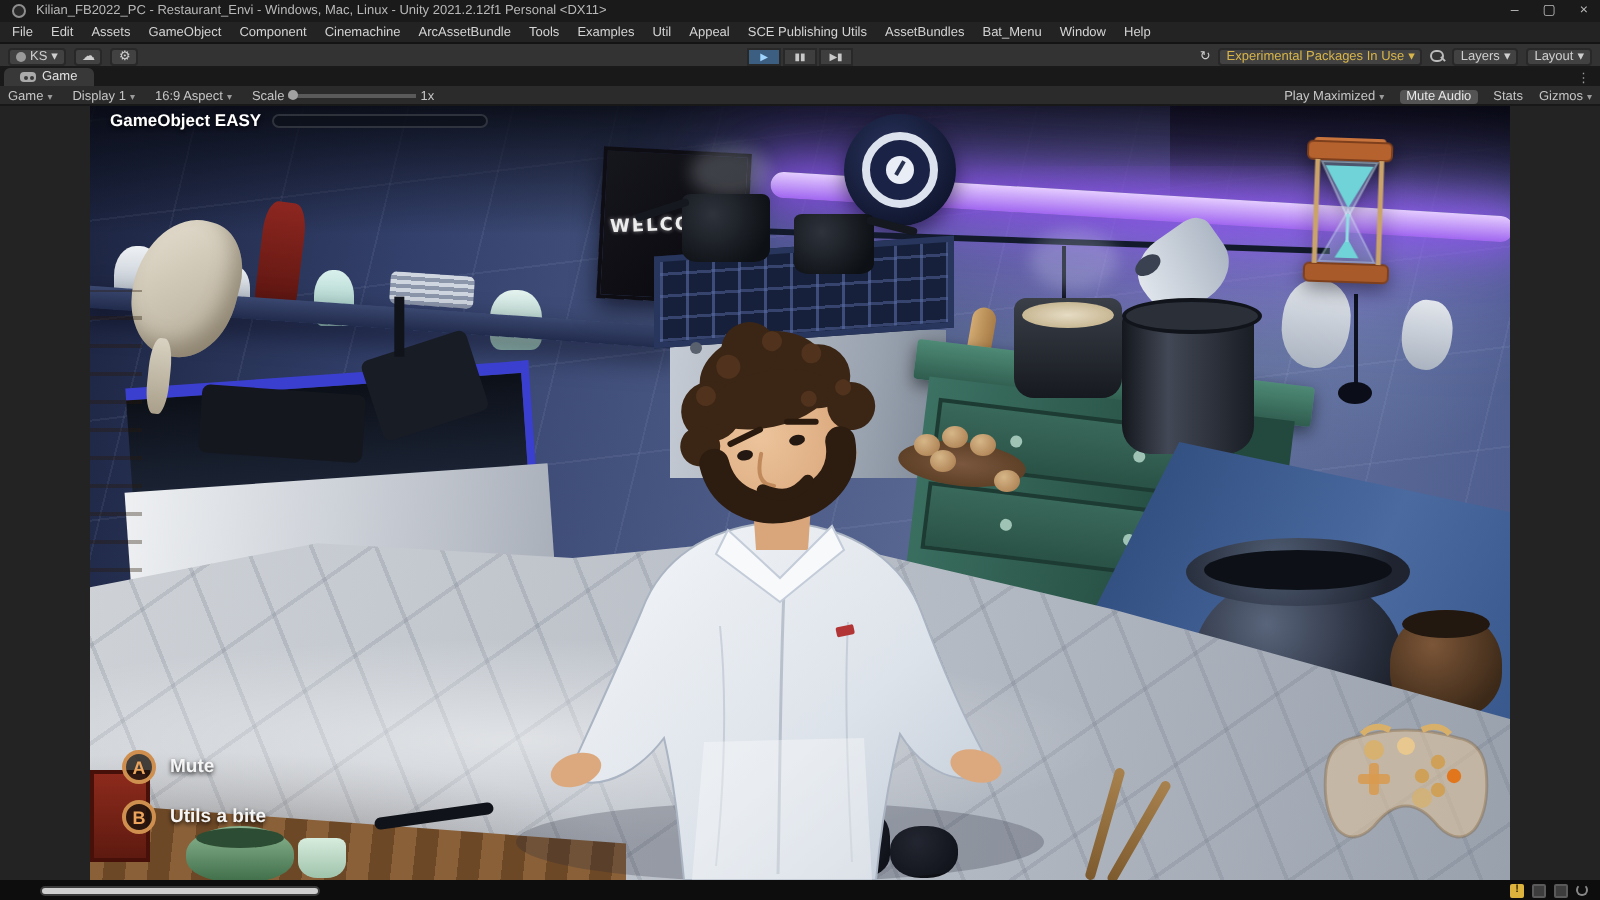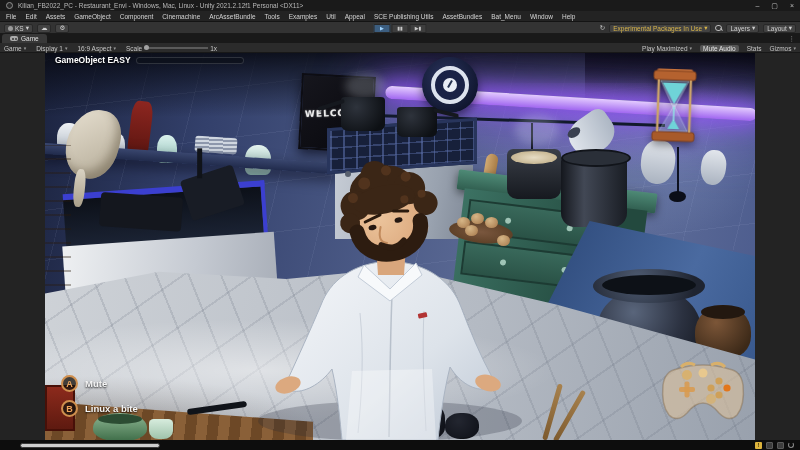--- a/index.html
+++ b/index.html
@@ -526,21 +526,21 @@
         <path d="M17 60 L29 60 L23 50 Z" fill="#6fd3d8"></path>
         <line x1="23" y1="38" x2="23" y2="52" stroke="#8fe0e4" stroke-width="1.5"></line>
       </svg>
 
       <div class="sc prompt" style="top:322px;">
         <div class="pbtn">A</div>
         <span class="plabel">Mute</span>
       </div>
       <div class="sc prompt" style="top:347px;">
         <div class="pbtn">B</div>
-        <span class="plabel">Linux a bite</span>
+        <span class="plabel">Utils a bite</span>
       </div>
 
       <svg class="sc gamepad" viewBox="0 0 92 68">
         <path d="M20 10 Q46 2 72 10 Q84 12 86 26 Q88 46 80 56 Q72 64 62 54 Q54 44 46 44 Q38 44 30 54 Q20 64 12 56 Q4 46 6 26 Q8 12 20 10 Z" fill="rgba(218,192,156,.62)" stroke="rgba(120,90,50,.35)" stroke-width="1.5"></path>
         <path d="M24 8 Q30 2 38 6" stroke="#d9b06a" stroke-width="3" fill="none"></path>
         <path d="M54 6 Q62 2 68 8" stroke="#d9b06a" stroke-width="3" fill="none"></path>
         <circle cx="46" cy="14" r="4.5" fill="#e8c88e"></circle>
         <rect x="22" y="28" width="16" height="5" rx="2" fill="#d99a4e" opacity=".85"></rect>
         <rect x="27.5" y="22.5" width="5" height="16" rx="2" fill="#d99a4e" opacity=".85"></rect>
         <circle cx="62" cy="22" r="3.6" fill="#cfa058"></circle>

